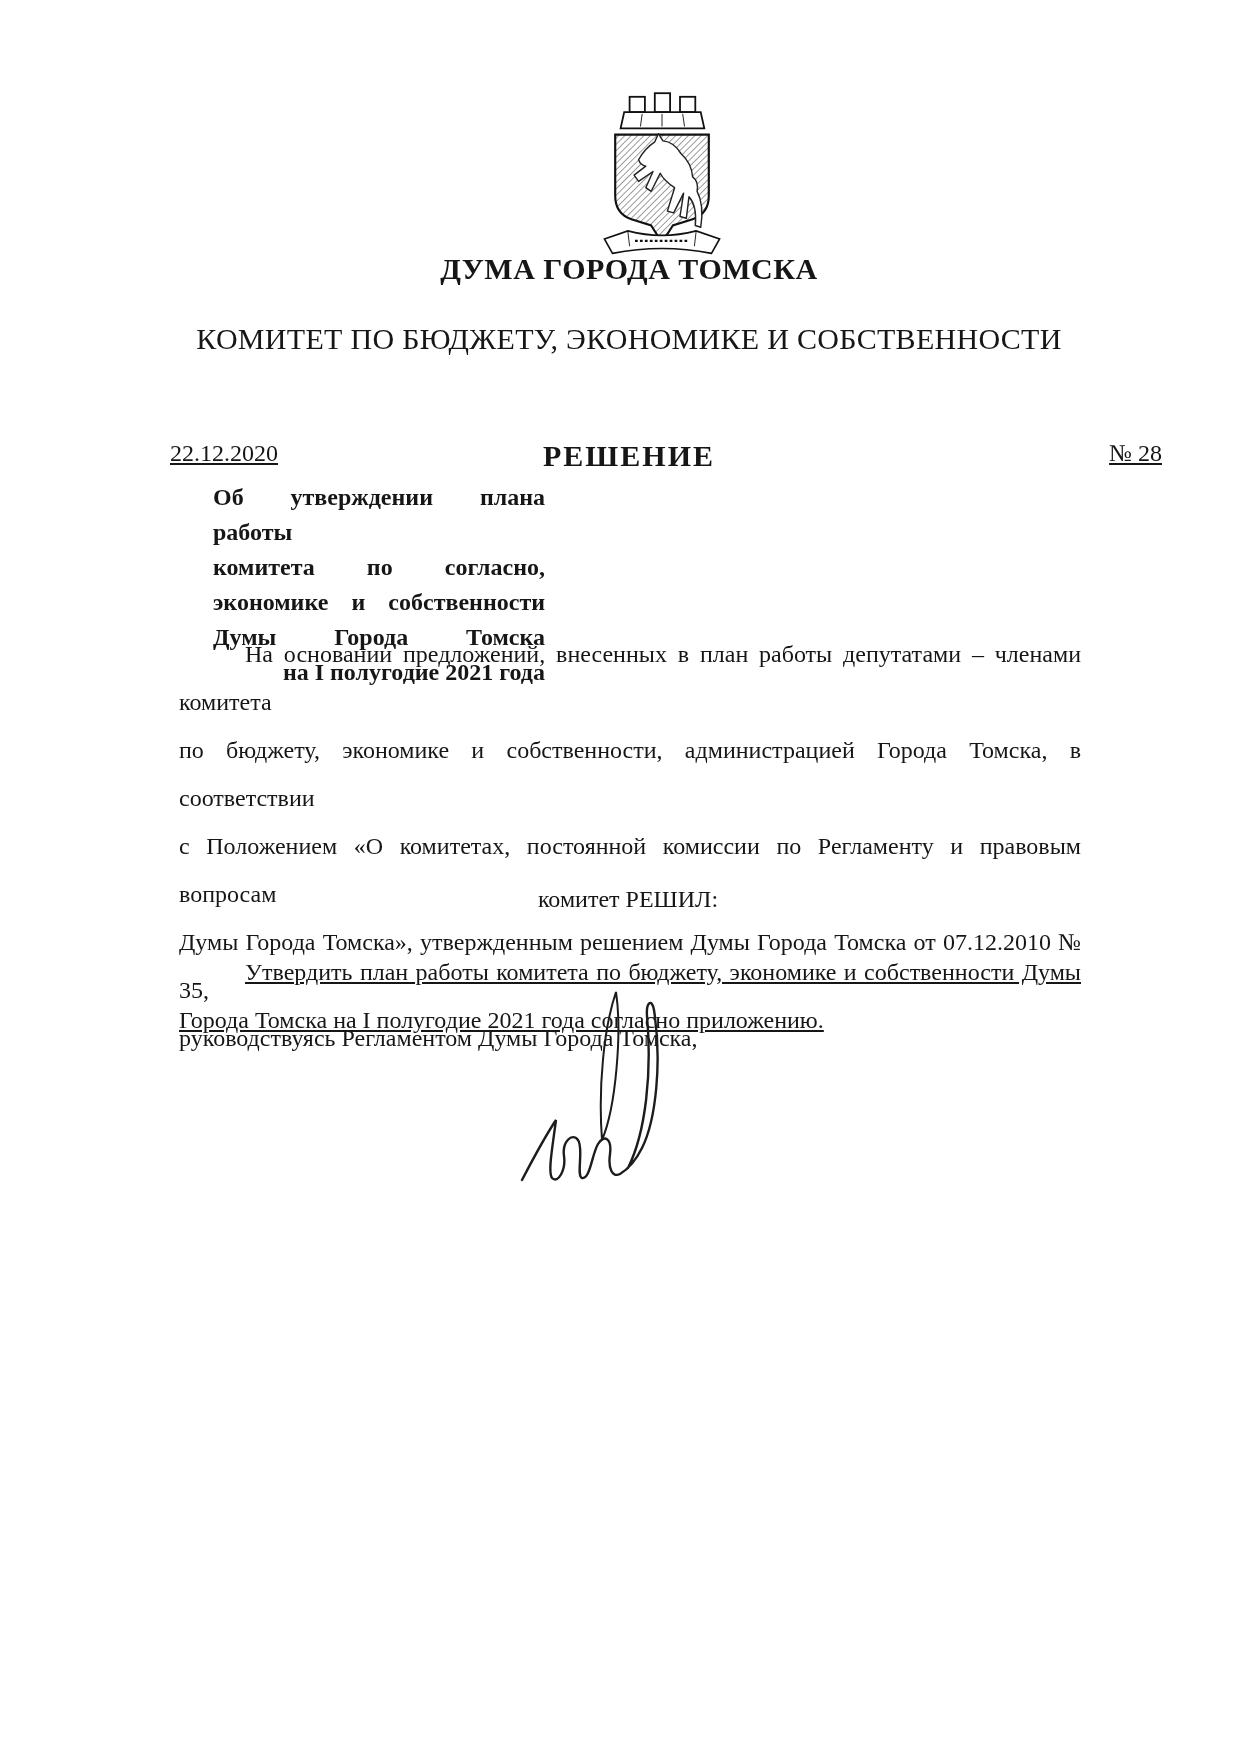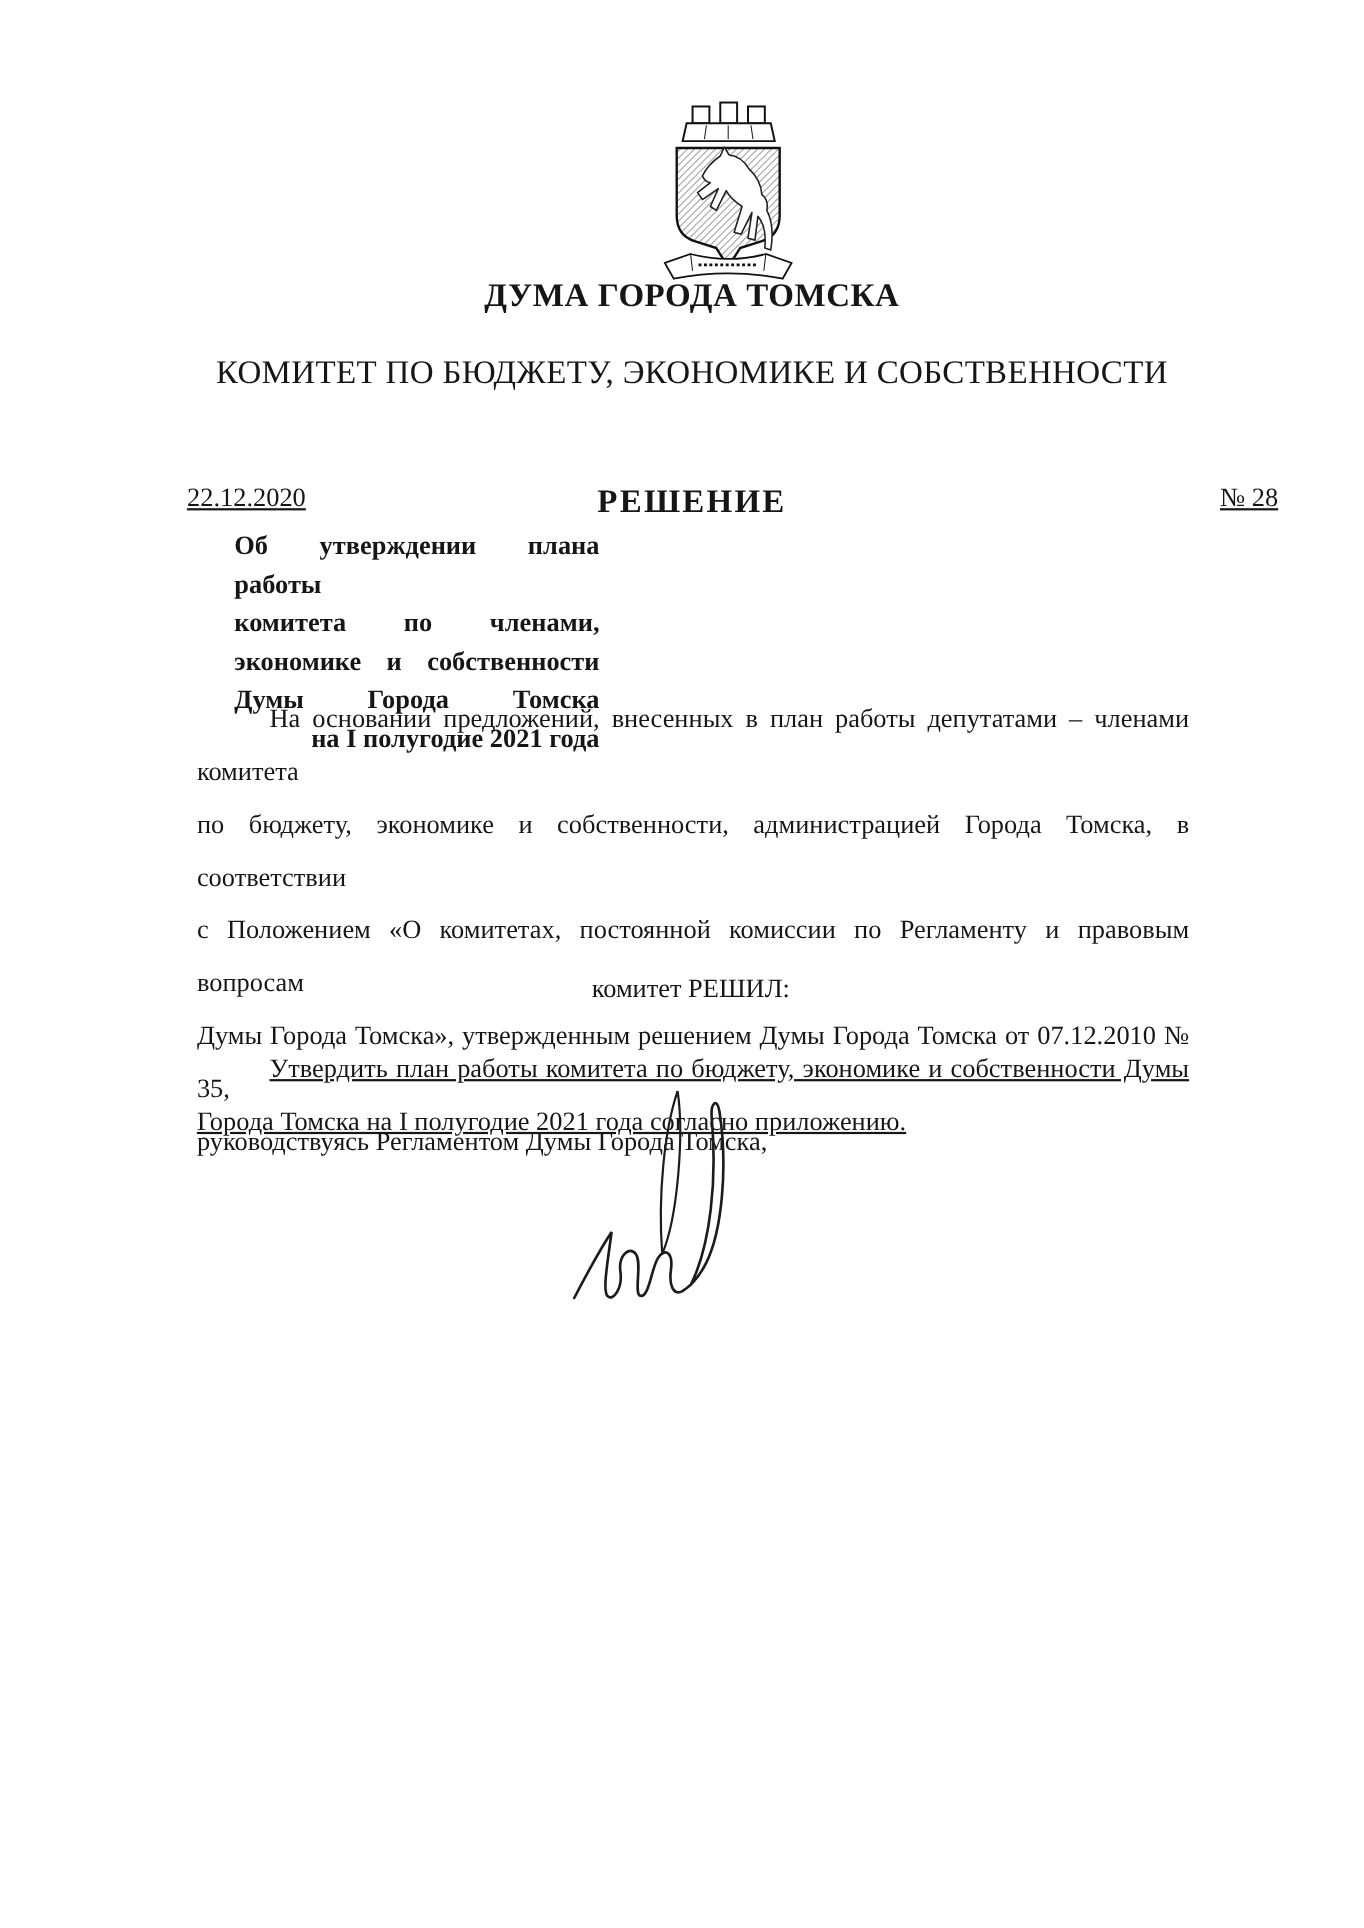--- a/index.html
+++ b/index.html
@@ -101,21 +101,21 @@
 
   <div class="center-col doc-type">РЕШЕНИЕ</div>
 
   <div class="meta-row">
     <span>22.12.2020</span>
     <span>№ 28</span>
   </div>
 
   <div class="subject">
     <div class="jline">Об утверждении плана работы</div>
-    <div class="jline">комитета по членами,</div>
+    <div class="jline">комитета по согласно,</div>
     <div class="jline">экономике и собственности</div>
     <div class="jline">Думы Города Томска</div>
     <div class="lline">на I полугодие 2021 года</div>
   </div>
 
   <div class="para para1">
     <div class="jline indent">На основании предложений, внесенных в план работы депутатами – членами комитета</div>
     <div class="jline">по бюджету, экономике и собственности, администрацией Города Томска, в соответствии</div>
     <div class="jline">с Положением «О комитетах, постоянной комиссии по Регламенту и правовым вопросам</div>
     <div class="jline">Думы Города Томска», утвержденным решением Думы Города Томска от 07.12.2010 № 35,</div>

